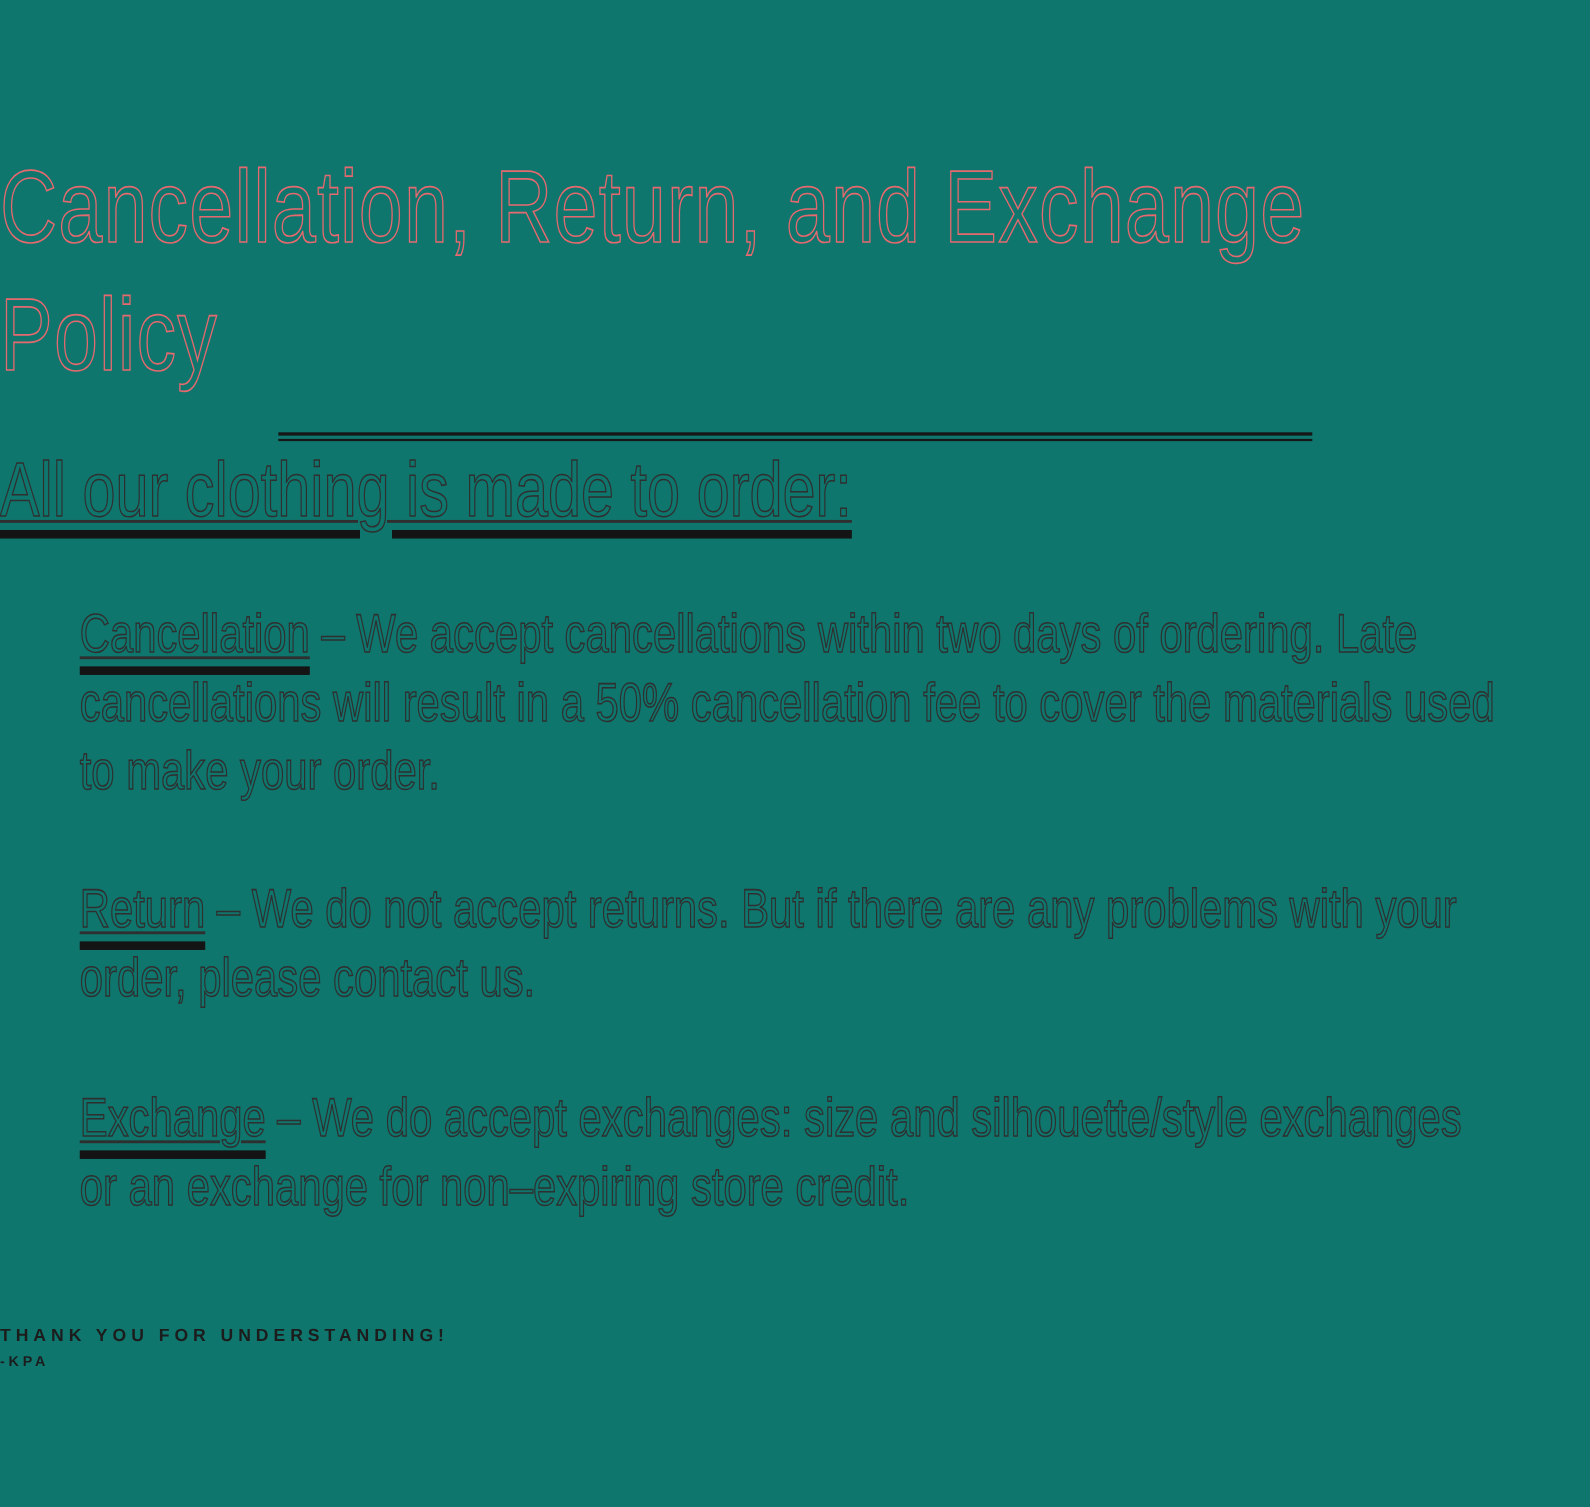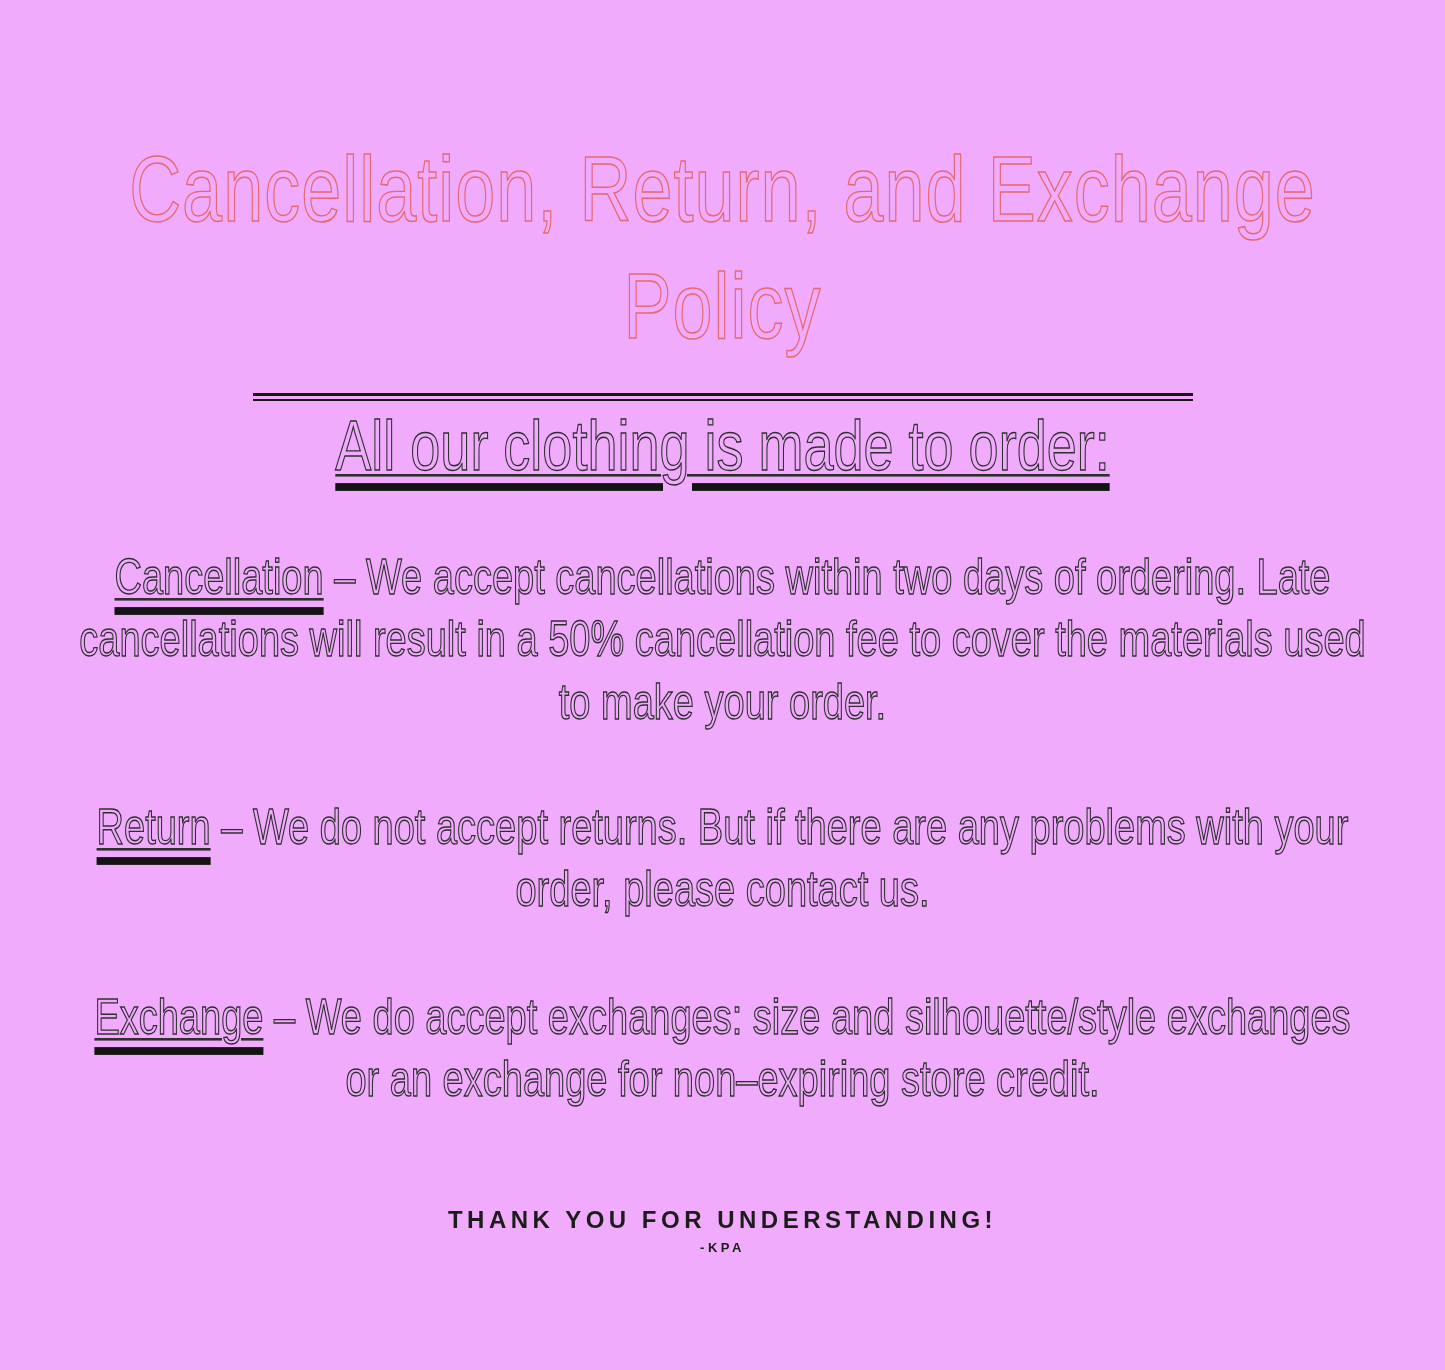--- a/index.html
+++ b/index.html
@@ -5,22 +5,21 @@
   html, body {
     margin: 0;
     padding: 0;
     background: #f6f5f4;
   }
   .canvas {
     position: relative;
     width: 1445px;
     height: 1370px;
     overflow: hidden;
-    background: #f0abfc;
-    text-align: center;
+    background: #0f766e;
     font-family: "Liberation Sans", "DejaVu Sans", sans-serif;
   }
 
   
   .ink { color: #2f2f2f; }
   .coral-ink { color: #e5696e; }
   @supports (-webkit-text-stroke: 1px #000) {
     .ink       { color: transparent; -webkit-text-stroke: 1.05px #2f2f2f; }
     .coral-ink { color: transparent; -webkit-text-stroke: 1.15px #e5696e; }
   }
@@ -70,21 +69,21 @@
   }
   .u-thin {
     text-decoration-line: underline;
     text-decoration-thickness: 1.5px;
     text-underline-offset: 3px;
     text-decoration-color: #2f2f2f;
   }
 
   .footer { margin-top: 124px; }
   .footer-thanks {
-    font-size: 24px;
+    font-size: 16px;
     font-weight: 700;
     letter-spacing: 4.5px;
     color: #1c1c1c;
     margin-top: 28px;
   }
   .footer-signature {
     margin-top: 6px;
     font-size: 13px;
     font-weight: 700;
     letter-spacing: 3.5px;

